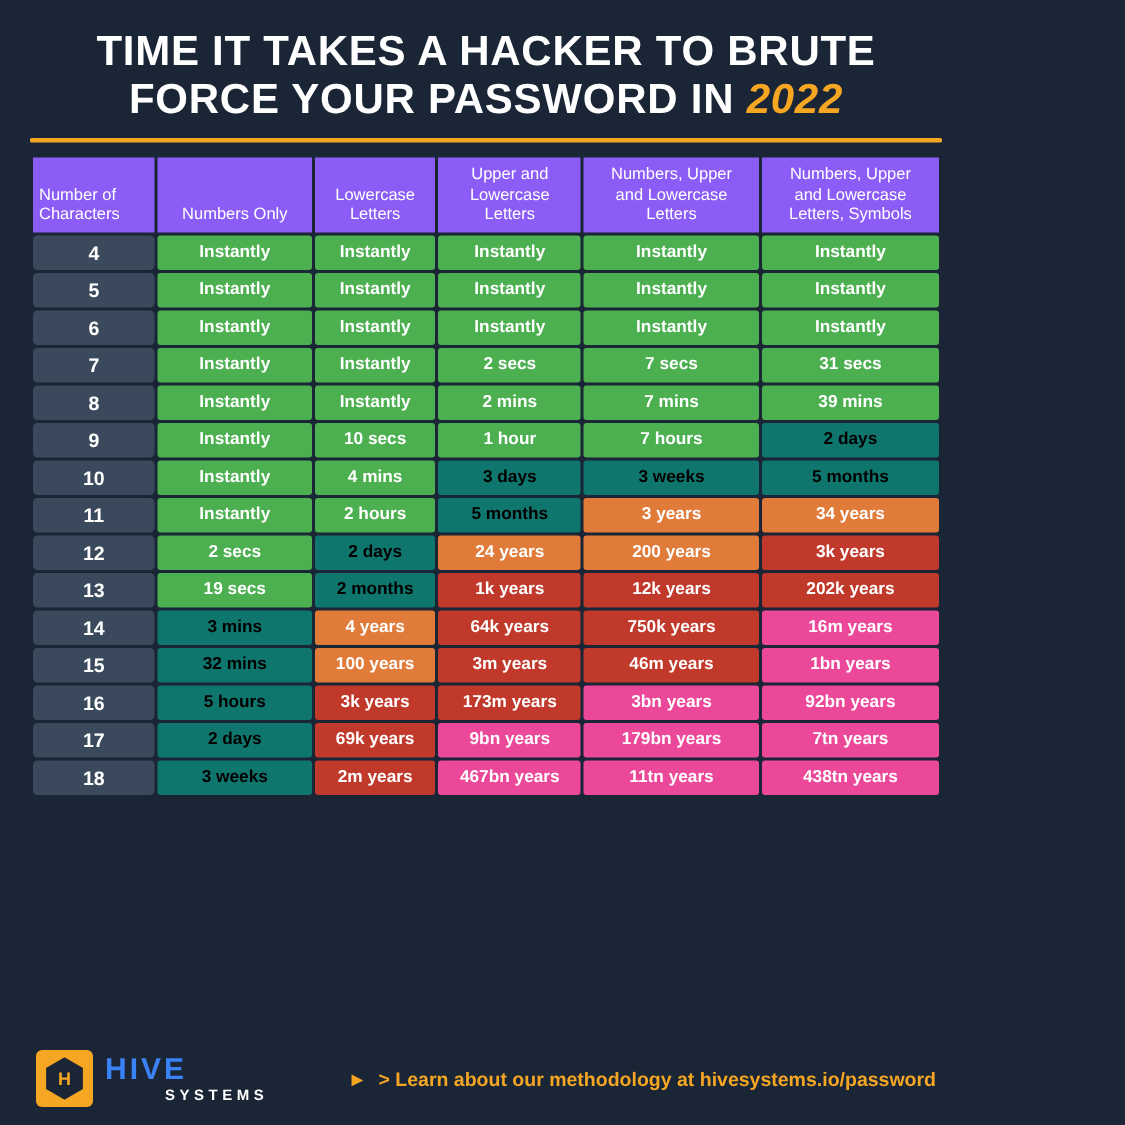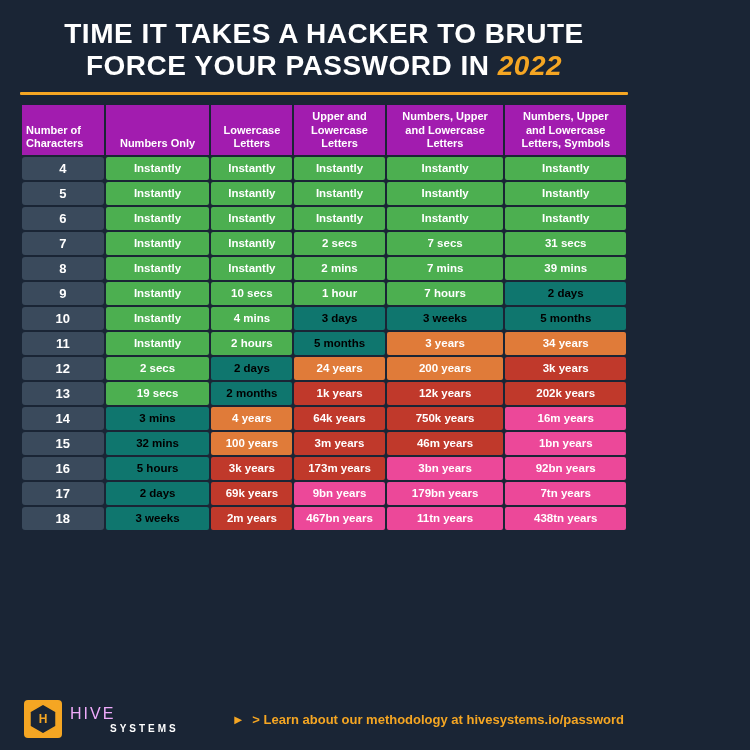--- a/index.html
+++ b/index.html
@@ -43,23 +43,23 @@
       flex: 1;
       overflow: hidden;
     }
     table {
       width: 100%;
       border-collapse: separate;
       border-spacing: 2px;
       font-size: 11.5px;
     }
     thead tr th {
-      background-color: #a21caf;
-      color: #ffffff;
-      font-weight: 700;
+      background-color: #8b5cf6;
+      color: #ffffff;
+      font-weight: 400;
       text-align: center;
       padding: 5px 4px;
       font-size: 11px;
       line-height: 1.2;
       vertical-align: bottom;
     }
     thead tr th:first-child {
       text-align: left;
       padding-left: 4px;
     }
@@ -98,23 +98,23 @@
     }
     .hive-logo {
       width: 38px;
       height: 38px;
     }
     .logo-text {
       display: flex;
       flex-direction: column;
     }
     .logo-hive {
-      color: #f0abfc;
-      font-weight: 400;
-      font-size: 16px;
+      color: #3b82f6;
+      font-weight: 700;
+      font-size: 20px;
       letter-spacing: 2px;
     }
     .logo-systems {
       color: #ffffff;
       font-size: 10px;
       letter-spacing: 3px;
       font-weight: 600;
       padding-left: 40px;
     }
     .footer-link {

